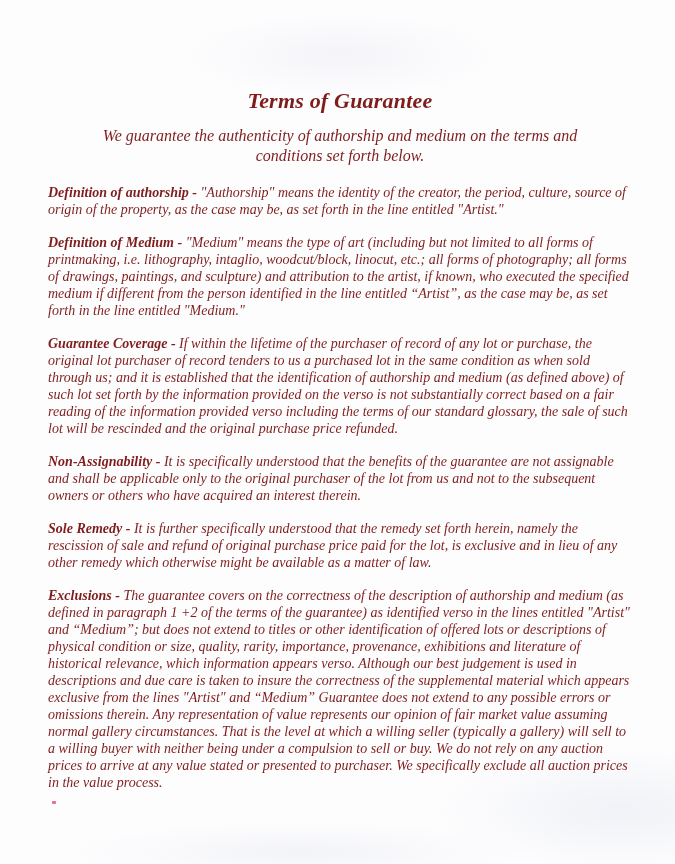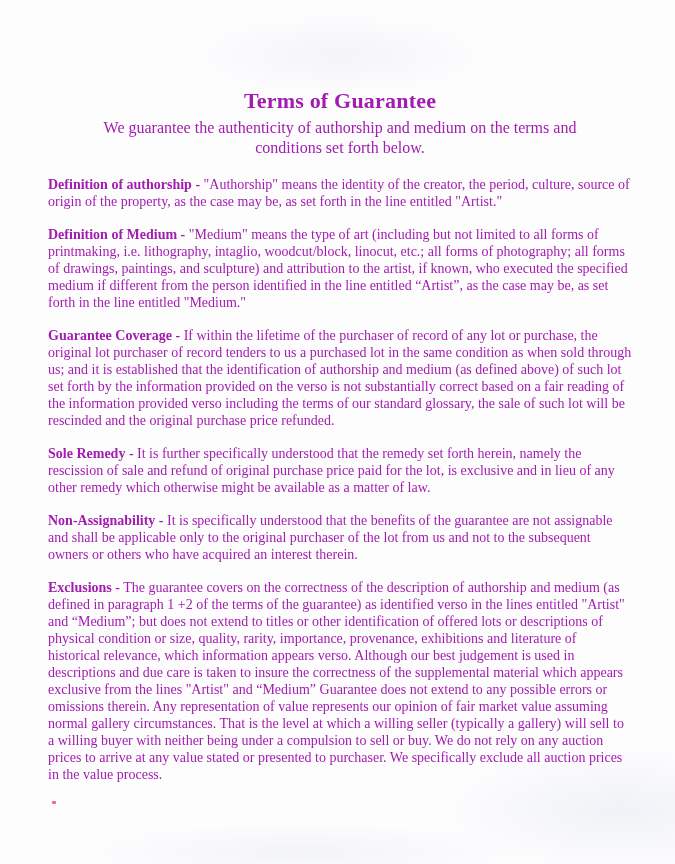--- a/index.html
+++ b/index.html
@@ -40,21 +40,21 @@
     font-weight: bold;
     text-align: center;
     margin: 0 0 4px 0;
     letter-spacing: 0.2px;
   }
   .doc-subtitle {
     font-size: 16px;
     line-height: 20px;
     text-align: center;
     max-width: 530px;
-    margin: 4px auto 18px auto;
+    margin: 12px auto 18px auto;
   }
   .para {
     font-size: 14px;
     line-height: 17px;
     margin: 0 0 16px 0;
     text-align: left;
   }
   .para .head { font-weight: bold; text-align: right; }
   .ink-dot {
     position: absolute;
@@ -62,44 +62,44 @@
     top: 801px;
     width: 4px;
     height: 3px;
     border-radius: 1px;
   }
 </style>
 </head>
 <body>
 
 <div class="page" style="background-color: rgb(253, 253, 254);">
-  <div class="doc" style="color: #a21caf;">
+  <div class="doc" style="color: #7f1d1d; font-style: italic;">
 
     <h1 class="doc-title">Terms of Guarantee</h1>
 
     <p class="doc-subtitle">We guarantee the authenticity of authorship and medium on the terms and conditions set forth below.</p>
 
     <p class="para">
       <span class="head">Definition of authorship -</span><span> "Authorship" means the identity of the creator, the period, culture, source of origin of the property, as the case may be, as set forth in the line entitled "Artist."</span>
     </p>
 
     <p class="para">
       <span class="head">Definition of Medium -</span><span> "Medium" means the type of art (including but not limited to all forms of printmaking, i.e. lithography, intaglio, woodcut/block, linocut, etc.; all forms of photography; all forms of drawings, paintings, and sculpture) and attribution to the artist, if known, who executed the specified medium if different from the person identified in the line entitled “Artist”, as the case may be, as set forth in the line entitled "Medium."</span>
     </p>
 
     <p class="para">
       <span class="head">Guarantee Coverage -</span><span> If within the lifetime of the purchaser of record of any lot or purchase, the original lot purchaser of record tenders to us a purchased lot in the same condition as when sold through us; and it is established that the identification of authorship and medium (as defined above) of such lot set forth by the information provided on the verso is not substantially correct based on a fair reading of the information provided verso including the terms of our standard glossary, the sale of such lot will be rescinded and the original purchase price refunded.</span>
     </p>
 
     <p class="para">
-      <span class="head">Sole Remedy -</span><span> It is further specifically understood that the remedy set forth herein, namely the rescission of sale and refund of original purchase price paid for the lot, is exclusive and in lieu of any other remedy which otherwise might be available as a matter of law.</span>
+      <span class="head">Non-Assignability -</span><span> It is specifically understood that the benefits of the guarantee are not assignable and shall be applicable only to the original purchaser of the lot from us and not to the subsequent owners or others who have acquired an interest therein.</span>
     </p>
 
     <p class="para">
-      <span class="head">Non-Assignability -</span><span> It is specifically understood that the benefits of the guarantee are not assignable and shall be applicable only to the original purchaser of the lot from us and not to the subsequent owners or others who have acquired an interest therein.</span>
+      <span class="head">Sole Remedy -</span><span> It is further specifically understood that the remedy set forth herein, namely the rescission of sale and refund of original purchase price paid for the lot, is exclusive and in lieu of any other remedy which otherwise might be available as a matter of law.</span>
     </p>
 
     <p class="para">
       <span class="head">Exclusions -</span><span> The guarantee covers on the correctness of the description of authorship and medium (as defined in paragraph 1 +2 of the terms of the guarantee) as identified verso in the lines entitled "Artist" and “Medium”; but does not extend to titles or other identification of offered lots or descriptions of physical condition or size, quality, rarity, importance, provenance, exhibitions and literature of historical relevance, which information appears verso. Although our best judgement is used in descriptions and due care is taken to insure the correctness of the supplemental material which appears exclusive from the lines "Artist" and “Medium” Guarantee does not extend to any possible errors or omissions therein. Any representation of value represents our opinion of fair market value assuming normal gallery circumstances. That is the level at which a willing seller (typically a gallery) will sell to a willing buyer with neither being under a compulsion to sell or buy. We do not rely on any auction prices to arrive at any value stated or presented to purchaser. We specifically exclude all auction prices in the value process.</span>
     </p>
 
   </div>
 
   <div class="ink-dot" style="background-color: rgb(239, 106, 140);"></div>
 </div>

